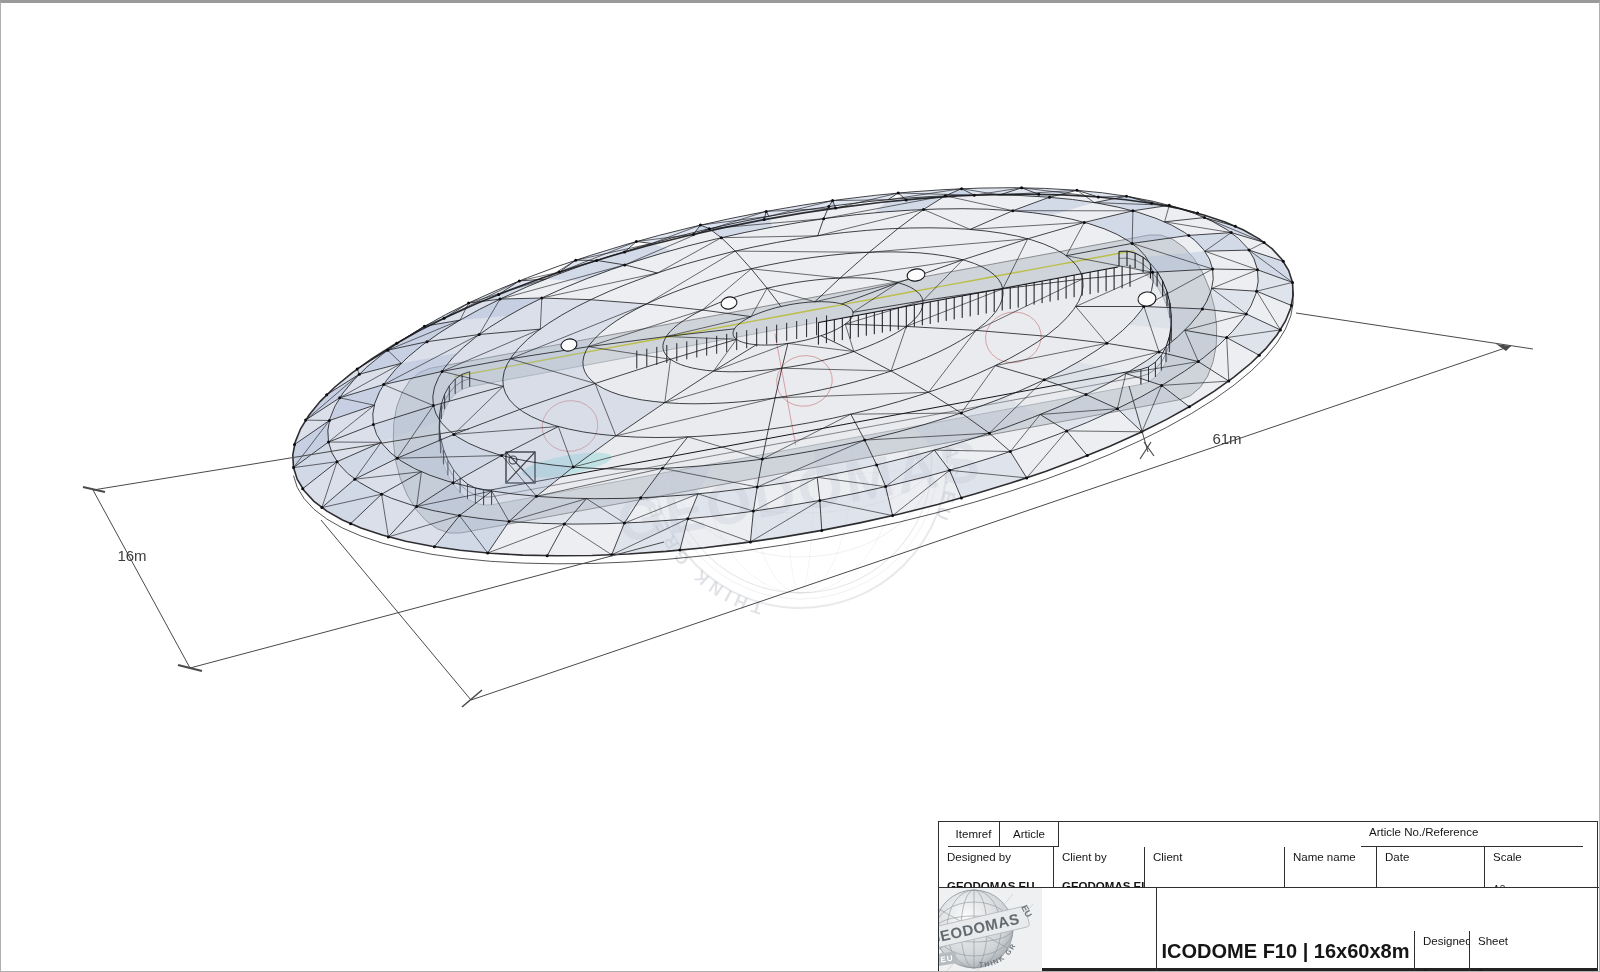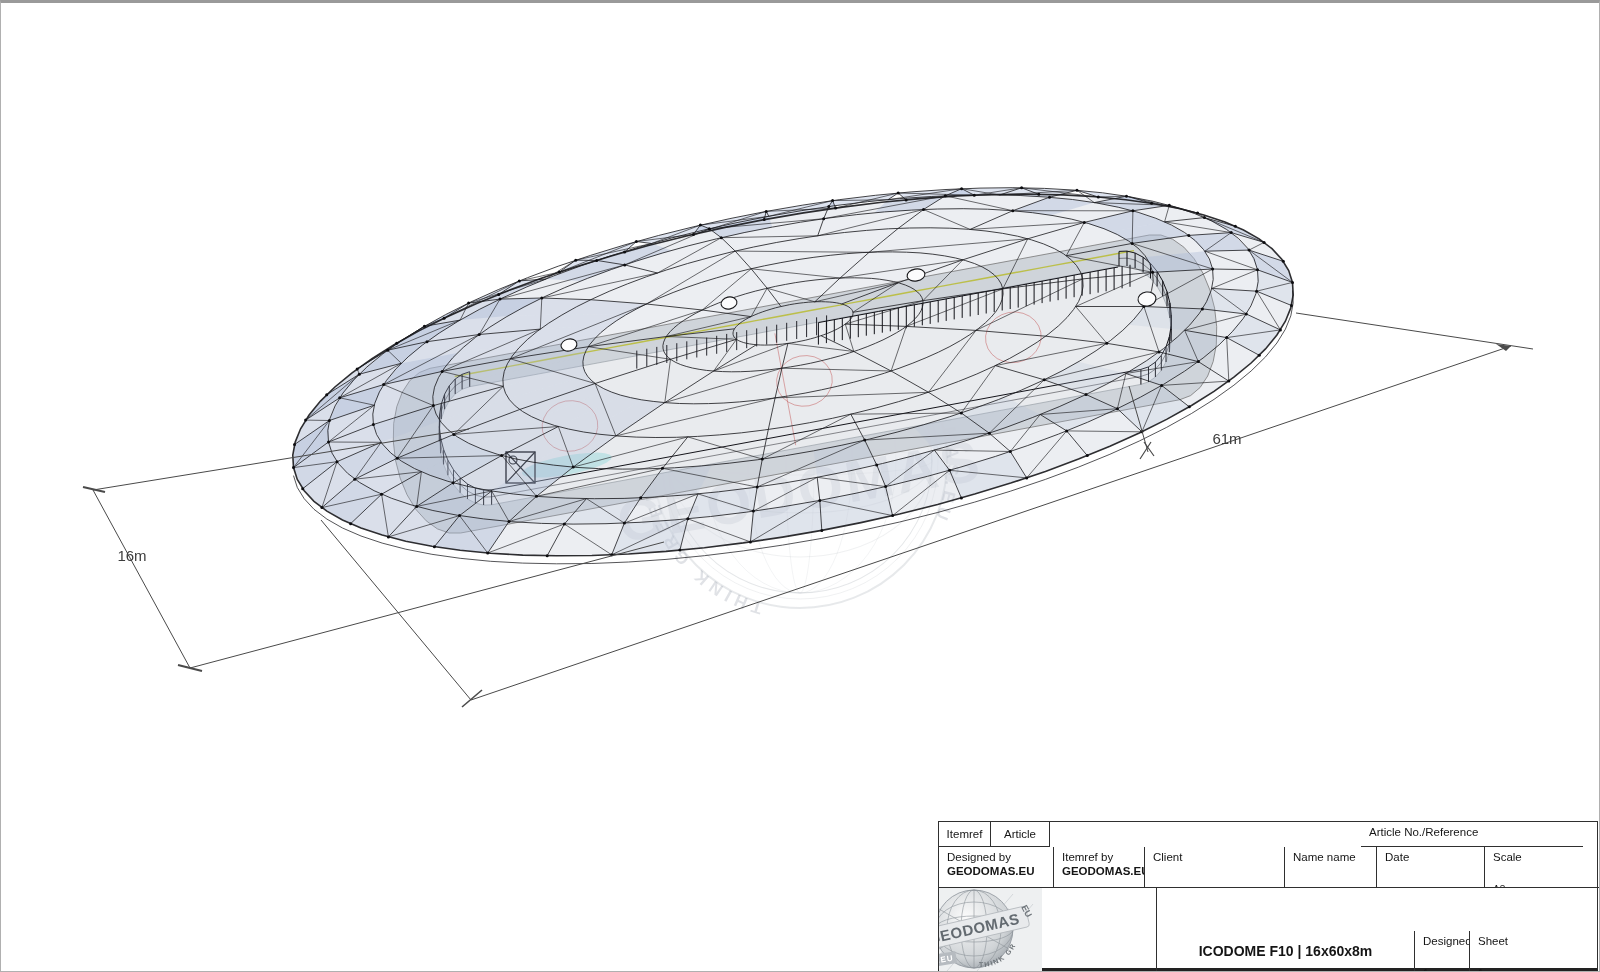--- a/index.html
+++ b/index.html
@@ -12,27 +12,27 @@
             letter-spacing:3px;fill:rgba(105,118,135,0.14);}
   .wm-arc{font-family:"Liberation Sans",sans-serif;font-weight:bold;font-size:17px;
           letter-spacing:5px;fill:rgba(100,112,128,0.20);}
   
   .titleblock{position:absolute;left:937px;top:818px;width:660px;height:150px;box-sizing:border-box;
               border:1px solid #2f2f2f;border-bottom:3px solid #222;background:#fff;color:#151515;}
   .cell{position:absolute;box-sizing:border-box;border-right:1px solid #2f2f2f;border-bottom:1px solid #2f2f2f;
         font-size:11.5px;line-height:13px;overflow:hidden;}
   .cell.noR{border-right:none;}
   .cell.noB{border-bottom:none;}
-  .cell.center{display:flex;align-items:center;justify-content:center;}
+  .cell.center{display:flex;align-items:center;justify-content:center;margin-left:9px;}
   .cell.pad{padding:4px 0 0 8px;}
-  .tb-value{font-weight:700;margin-top:1px;}
+  .tb-value{font-weight:700;margin-top:16px;text-decoration:underline;}
   .tb-plain{font-weight:400;font-size:10px;margin-top:19px;}
   .cell-title{font-family:"Liberation Serif",serif;font-weight:700;font-size:30px;
               display:flex;align-items:center;justify-content:center;letter-spacing:0.5px;}
-  .cell-model{font-weight:700;font-size:14px;display:flex;align-items:center;justify-content:center;}
+  .cell-model{font-weight:700;font-size:20px;display:flex;align-items:center;justify-content:center;}
   .logo{position:absolute;left:-22px;top:-1px;width:125px;height:84px;}
   .logo-brand{font-family:"Liberation Sans",sans-serif;font-weight:bold;font-size:15px;
               fill:#636a70;letter-spacing:0.5px;}
   .logo-tagline{font-family:"Liberation Sans",sans-serif;font-weight:bold;font-size:7px;
                 fill:#6d7378;letter-spacing:1.5px;}
   .logo-eu{font-family:"Liberation Sans",sans-serif;font-weight:bold;font-size:9px;fill:#70767c;}
   .logo-corner{font-family:"Liberation Sans",sans-serif;font-weight:bold;font-size:8px;
                fill:#ffffff;letter-spacing:1px;}
 </style>
 </head>
@@ -794,21 +794,21 @@
 
     <div class="cell center" style="left:0;top:0;width:52px;height:25px;">Itemref</div>
     <div class="cell center" style="left:52px;top:0;width:59px;height:25px;">Article</div>
     <div class="cell pad noR" style="left:422px;top:0;width:222px;height:25px;">Article No./Reference</div>
 
     <div class="cell pad" style="left:0;top:25px;width:115px;height:41px;">
       <div>Designed by</div>
       <div class="tb-value">GEODOMAS.EU</div>
     </div>
     <div class="cell pad" style="left:115px;top:25px;width:91px;height:41px;">
-      <div>Itemref by</div>
+      <div>Client by</div>
       <div class="tb-value">GEODOMAS.EU</div>
     </div>
     <div class="cell pad" style="left:206px;top:25px;width:140px;height:41px;">
       <div>Client</div>
     </div>
     <div class="cell pad" style="left:346px;top:25px;width:92px;height:41px;">
       <div>Name name</div>
     </div>
     <div class="cell pad" style="left:438px;top:25px;width:108px;height:41px;">
       <div>Date</div>

